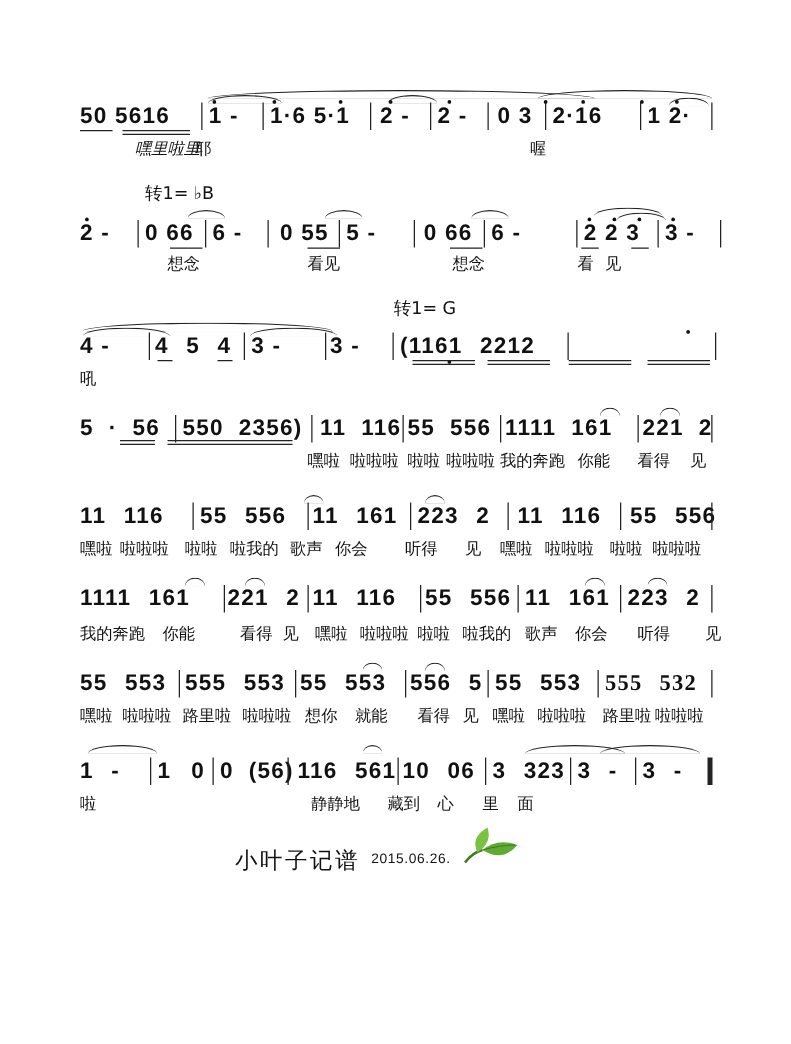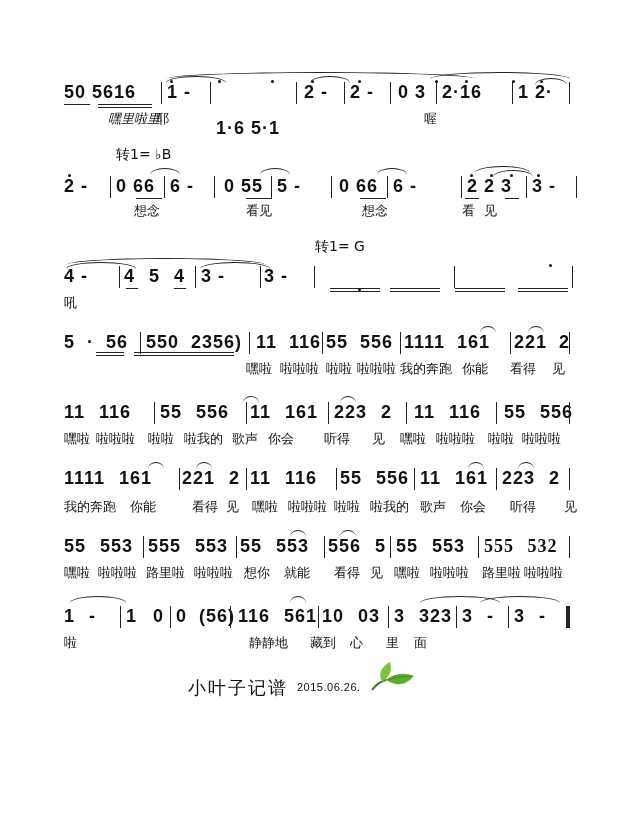--- a/index.html
+++ b/index.html
@@ -31,21 +31,21 @@
   <div class="arc" style="left:166px;top:0px;width:310px;"></div>
   <div class="arc" style="left:166px;top:4px;width:60px;"></div>
   <div class="arc" style="left:310px;top:4px;width:40px;"></div>
   <div class="arc" style="left:430px;top:0px;width:140px;"></div>
   <div class="arc" style="left:535px;top:6px;width:32px;"></div>
   <div class="notes" style="top:10px;">
     <span class="seg" style="left:0px;">50 5616</span>
     <span class="bar" style="left:97px;top:0px;"></span>
     <span class="seg" style="left:103px;">1 -</span>
     <span class="bar" style="left:146px;top:0px;"></span>
-    <span class="seg" style="left:152px;margin-top:36px;">1·6 5·1</span>
+    <span class="seg" style="left:152px;">1·6 5·1</span>
     <span class="bar" style="left:232px;top:0px;"></span>
     <span class="seg" style="left:240px;">2 -</span>
     <span class="bar" style="left:280px;top:0px;"></span>
     <span class="seg" style="left:286px;">2 -</span>
     <span class="bar" style="left:326px;top:0px;"></span>
     <span class="seg" style="left:334px;">0 3</span>
     <span class="bar" style="left:372px;top:0px;"></span>
     <span class="seg" style="left:378px;">2·16</span>
     <span class="bar" style="left:448px;top:0px;"></span>
     <span class="seg" style="left:454px;">1 2·</span>
@@ -123,20 +123,21 @@
   <div class="arc" style="left:200px;top:26px;width:70px;"></div>
   <div class="notes" style="top:30px;">
     <span class="seg" style="left:0px;">4 -</span>
     <span class="bar" style="left:55px;top:0px;"></span>
     <span class="seg" style="left:60px;word-spacing:8px;">4 5 4</span>
     <span class="bar" style="left:131px;top:0px;"></span>
     <span class="seg" style="left:137px;">3 -</span>
     <span class="bar" style="left:196px;top:0px;"></span>
     <span class="seg" style="left:200px;">3 -</span>
     <span class="bar" style="left:250px;top:0px;"></span>
+    <span class="seg" style="left:256px;word-spacing:8px;">(1161 2212</span>
     <span class="bar" style="left:390px;top:0px;"></span>
     <span class="bar" style="left:508px;top:0px;"></span>
   </div>
   <div class="dot" style="left:358px;top:52px;"></div>
   <div class="dot" style="left:549px;top:28px;"></div>
   <div class="ul" style="left:126px;top:52px;width:12px;"></div>
   <div class="ul" style="left:174px;top:52px;width:12px;"></div>
   <div class="ul" style="left:330px;top:52px;width:50px;"></div>
   <div class="ul" style="left:330px;top:55px;width:50px;"></div>
   <div class="ul" style="left:390px;top:52px;width:50px;"></div>
@@ -291,21 +292,21 @@
   <div class="arc" style="left:480px;top:0px;width:80px;"></div>
   <div class="notes" style="top:10px;">
     <span class="seg" style="left:0px;word-spacing:8px;">1 -</span>
     <span class="bar" style="left:56px;top:0px;"></span>
     <span class="seg" style="left:62px;word-spacing:10px;">1 0</span>
     <span class="bar" style="left:106px;top:0px;"></span>
     <span class="seg" style="left:112px;word-spacing:6px;">0 (56)</span>
     <span class="bar" style="left:166px;top:0px;"></span>
     <span class="seg" style="left:174px;word-spacing:8px;">116 561</span>
     <span class="bar" style="left:254px;top:0px;"></span>
-    <span class="seg" style="left:258px;word-spacing:8px;">10 03</span>
+    <span class="seg" style="left:258px;word-spacing:8px;">10 06</span>
     <span class="bar" style="left:324px;top:0px;"></span>
     <span class="seg" style="left:330px;word-spacing:8px;">3 323</span>
     <span class="bar" style="left:392px;top:0px;"></span>
     <span class="seg" style="left:398px;word-spacing:8px;">3 -</span>
     <span class="bar" style="left:444px;top:0px;"></span>
     <span class="seg" style="left:450px;word-spacing:8px;">3 -</span>
     <span class="bar" style="left:502px;top:0px;border-left-width:4px;"></span>
   </div>
   <div class="lyrics" style="top:38px;">
     <span class="lyr" style="left:0px;">啦</span>

